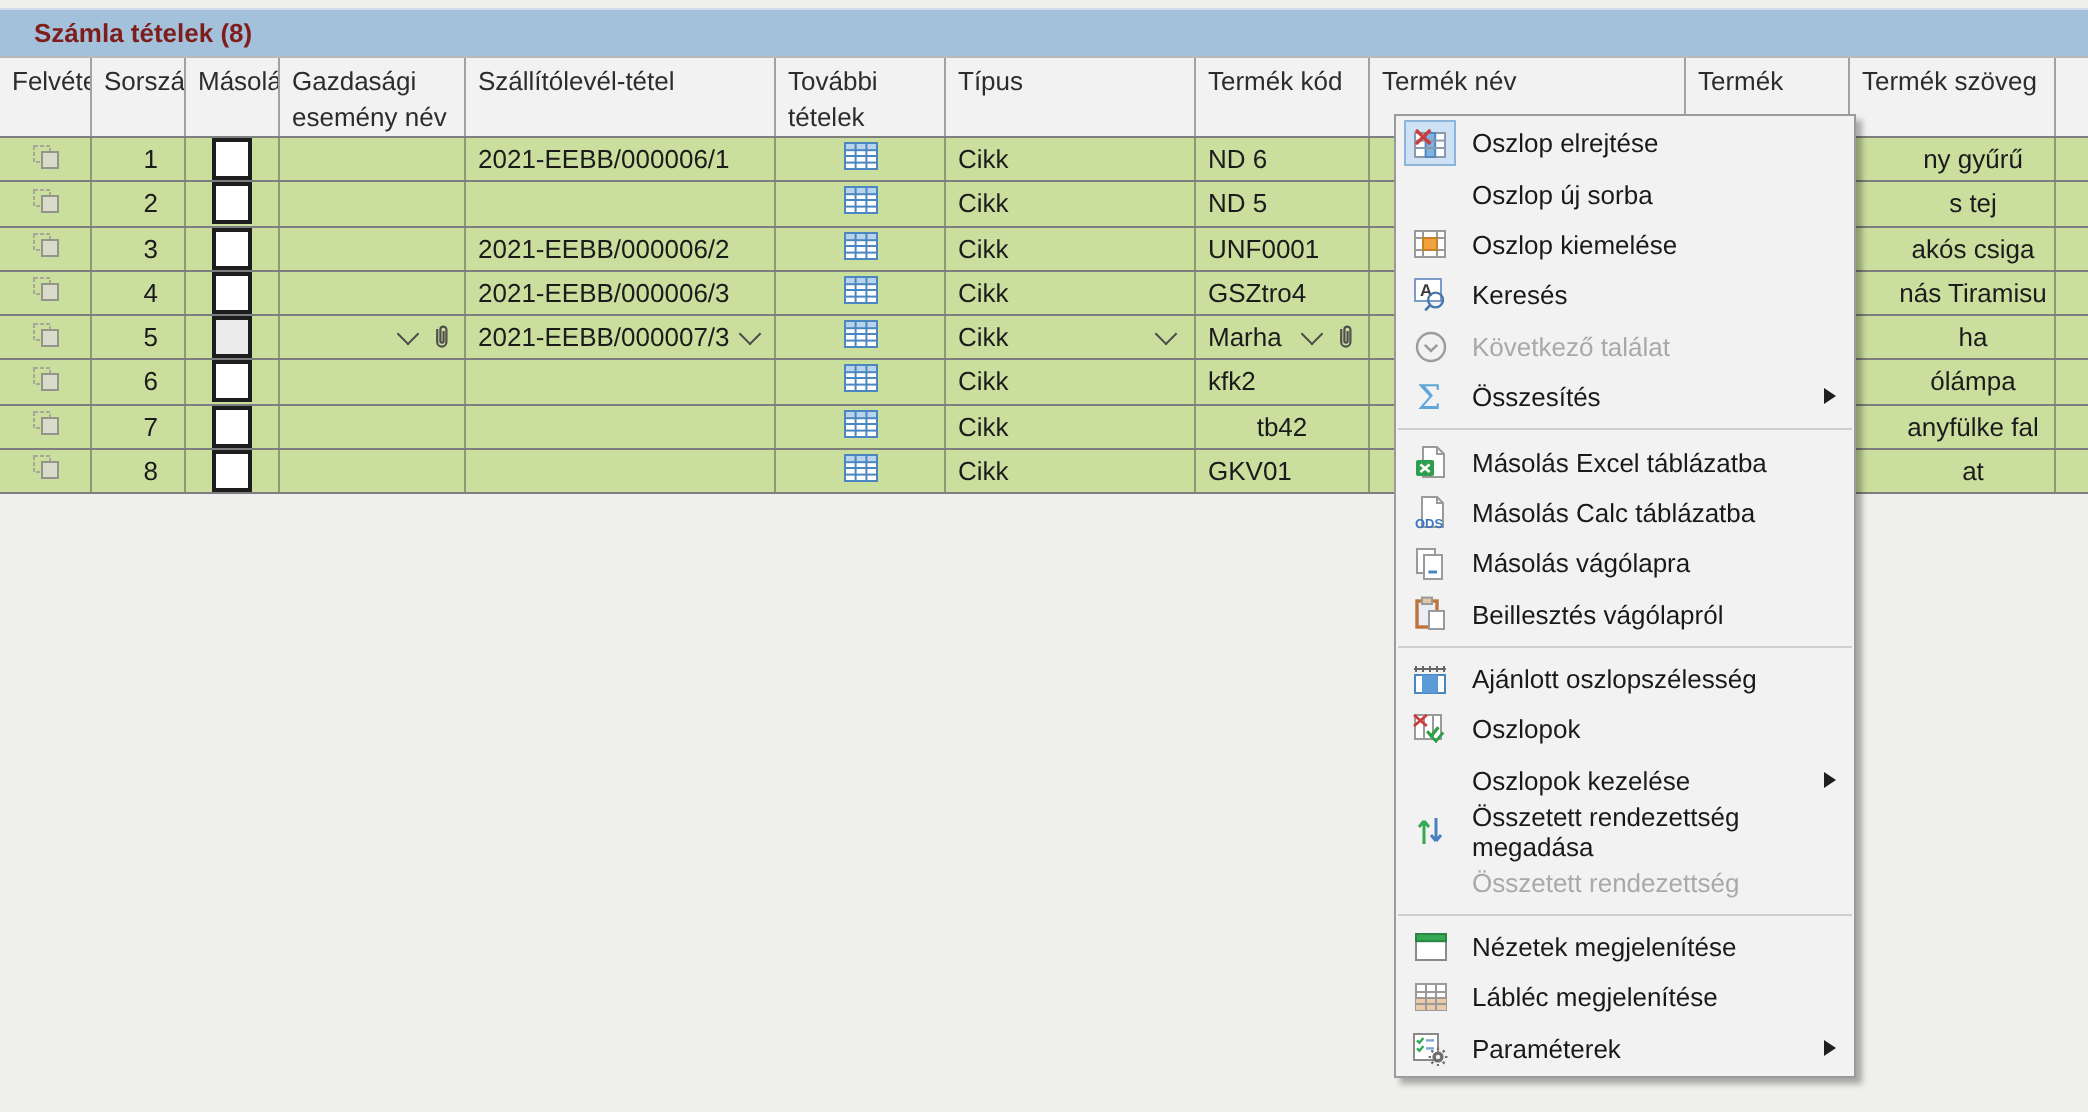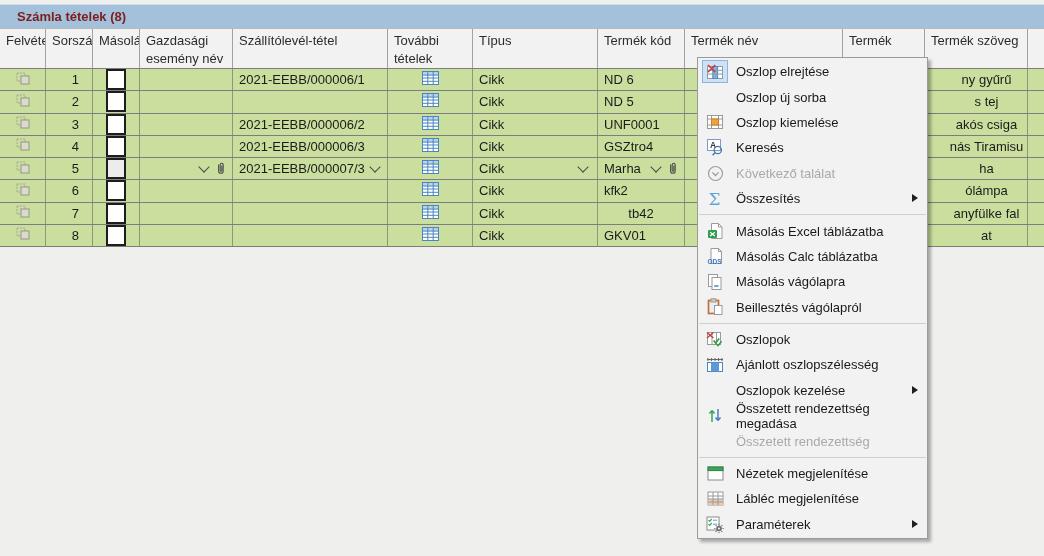--- a/index.html
+++ b/index.html
@@ -534,41 +534,41 @@
             <rect x="1.5" y="2.5" width="10" height="13" fill="#e9eef4" stroke="#c07339" stroke-width="1.7"></rect>
             <rect x="4" y="0.8" width="5" height="3.2" fill="#dcc9a5" stroke="#9a9a9a"></rect>
             <rect x="7.5" y="7.5" width="7.5" height="9" fill="#fff" stroke="#9a9a9a"></rect>
           </svg>
         </span>
         <span class="lb">Beillesztés vágólapról</span>
       </div>
       <div class="sep"></div>
       <div class="mi">
         <span class="ic">
+          <svg width="18" height="16" viewBox="0 0 18 16">
+            <line x1="1" y1="2.5" x2="17" y2="2.5" stroke="#666"></line>
+            <path d="M2 1 v3 M5.5 1 v3 M9 1 v3 M12.5 1 v3 M16 1 v3" stroke="#666"></path>
+            <rect x="1.5" y="5.5" width="15" height="9" fill="#fff" stroke="#4a86c0"></rect>
+            <rect x="5" y="5.5" width="8" height="9" fill="#5b9bd5"></rect>
+          </svg>
+        </span>
+        <span class="lb">Ajánlott oszlopszélesség</span>
+      </div>
+      <div class="mi">
+        <span class="ic">
           <svg width="18" height="17" viewBox="0 0 18 17">
             <rect x="1.5" y="1.5" width="13" height="12" fill="#fff" stroke="#9a9a9a"></rect>
             <line x1="6" y1="1.5" x2="6" y2="13.5" stroke="#9a9a9a"></line>
             <line x1="10.5" y1="1.5" x2="10.5" y2="13.5" stroke="#9a9a9a"></line>
             <path d="M1 1.5 l6.4 5.5 M7.4 1.5 l-6.4 5.5" stroke="#cc3b3b" stroke-width="1.4"></path>
             <path d="M7.6 9.6 l2 2.4 3.6-4.4" fill="none" stroke="#2f9e44" stroke-width="1.6"></path>
             <path d="M10 12.6 l2 2 3.6-4.4" fill="none" stroke="#2f9e44" stroke-width="1.4"></path>
           </svg>
         </span>
         <span class="lb">Oszlopok</span>
-      </div>
-      <div class="mi">
-        <span class="ic">
-          <svg width="18" height="16" viewBox="0 0 18 16">
-            <line x1="1" y1="2.5" x2="17" y2="2.5" stroke="#666"></line>
-            <path d="M2 1 v3 M5.5 1 v3 M9 1 v3 M12.5 1 v3 M16 1 v3" stroke="#666"></path>
-            <rect x="1.5" y="5.5" width="15" height="9" fill="#fff" stroke="#4a86c0"></rect>
-            <rect x="5" y="5.5" width="8" height="9" fill="#5b9bd5"></rect>
-          </svg>
-        </span>
-        <span class="lb">Ajánlott oszlopszélesség</span>
       </div>
       <div class="mi">
         <span class="ic"></span>
         <span class="lb">Oszlopok kezelése</span>
         <span class="arrow"></span>
       </div>
       <div class="mi">
         <span class="ic">
           <svg width="16" height="17" viewBox="0 0 16 17">
             <path d="M5 15 V3.5 M5 3.5 L2.5 6.5 M5 3.5 L7.5 6.5" fill="none" stroke="#35a853" stroke-width="1.5"></path>

